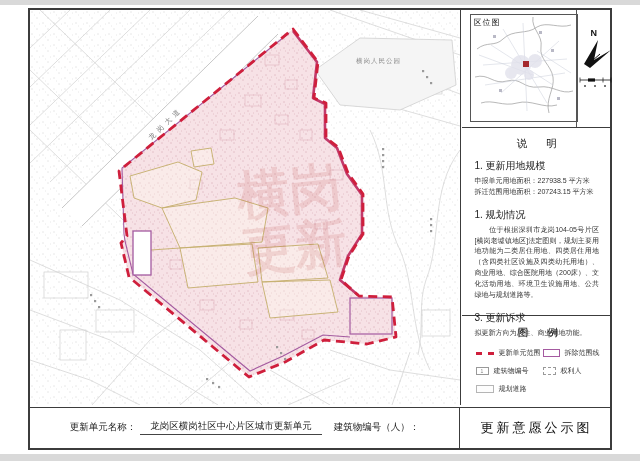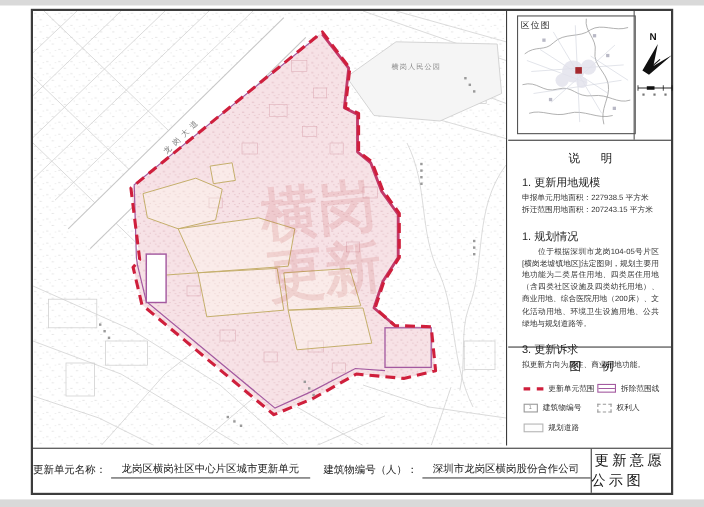--- a/index.html
+++ b/index.html
@@ -275,18 +275,17 @@
         </div>
       </div>
     </div>
   </div>
 
   <div class="footer">
     <div class="footer-left">
       <span class="lbl" style="margin-left:0;">更新单元名称：</span>
       <span class="val">龙岗区横岗社区中心片区城市更新单元</span>
       <span class="lbl">建筑物编号（人）：</span>
-      <span class="val">深圳市龙岗区横岗股份合作公司</span>
     </div>
     <div class="footer-right">更新意愿公示图</div>
   </div>
 
 </div>
 
 </body></html>

